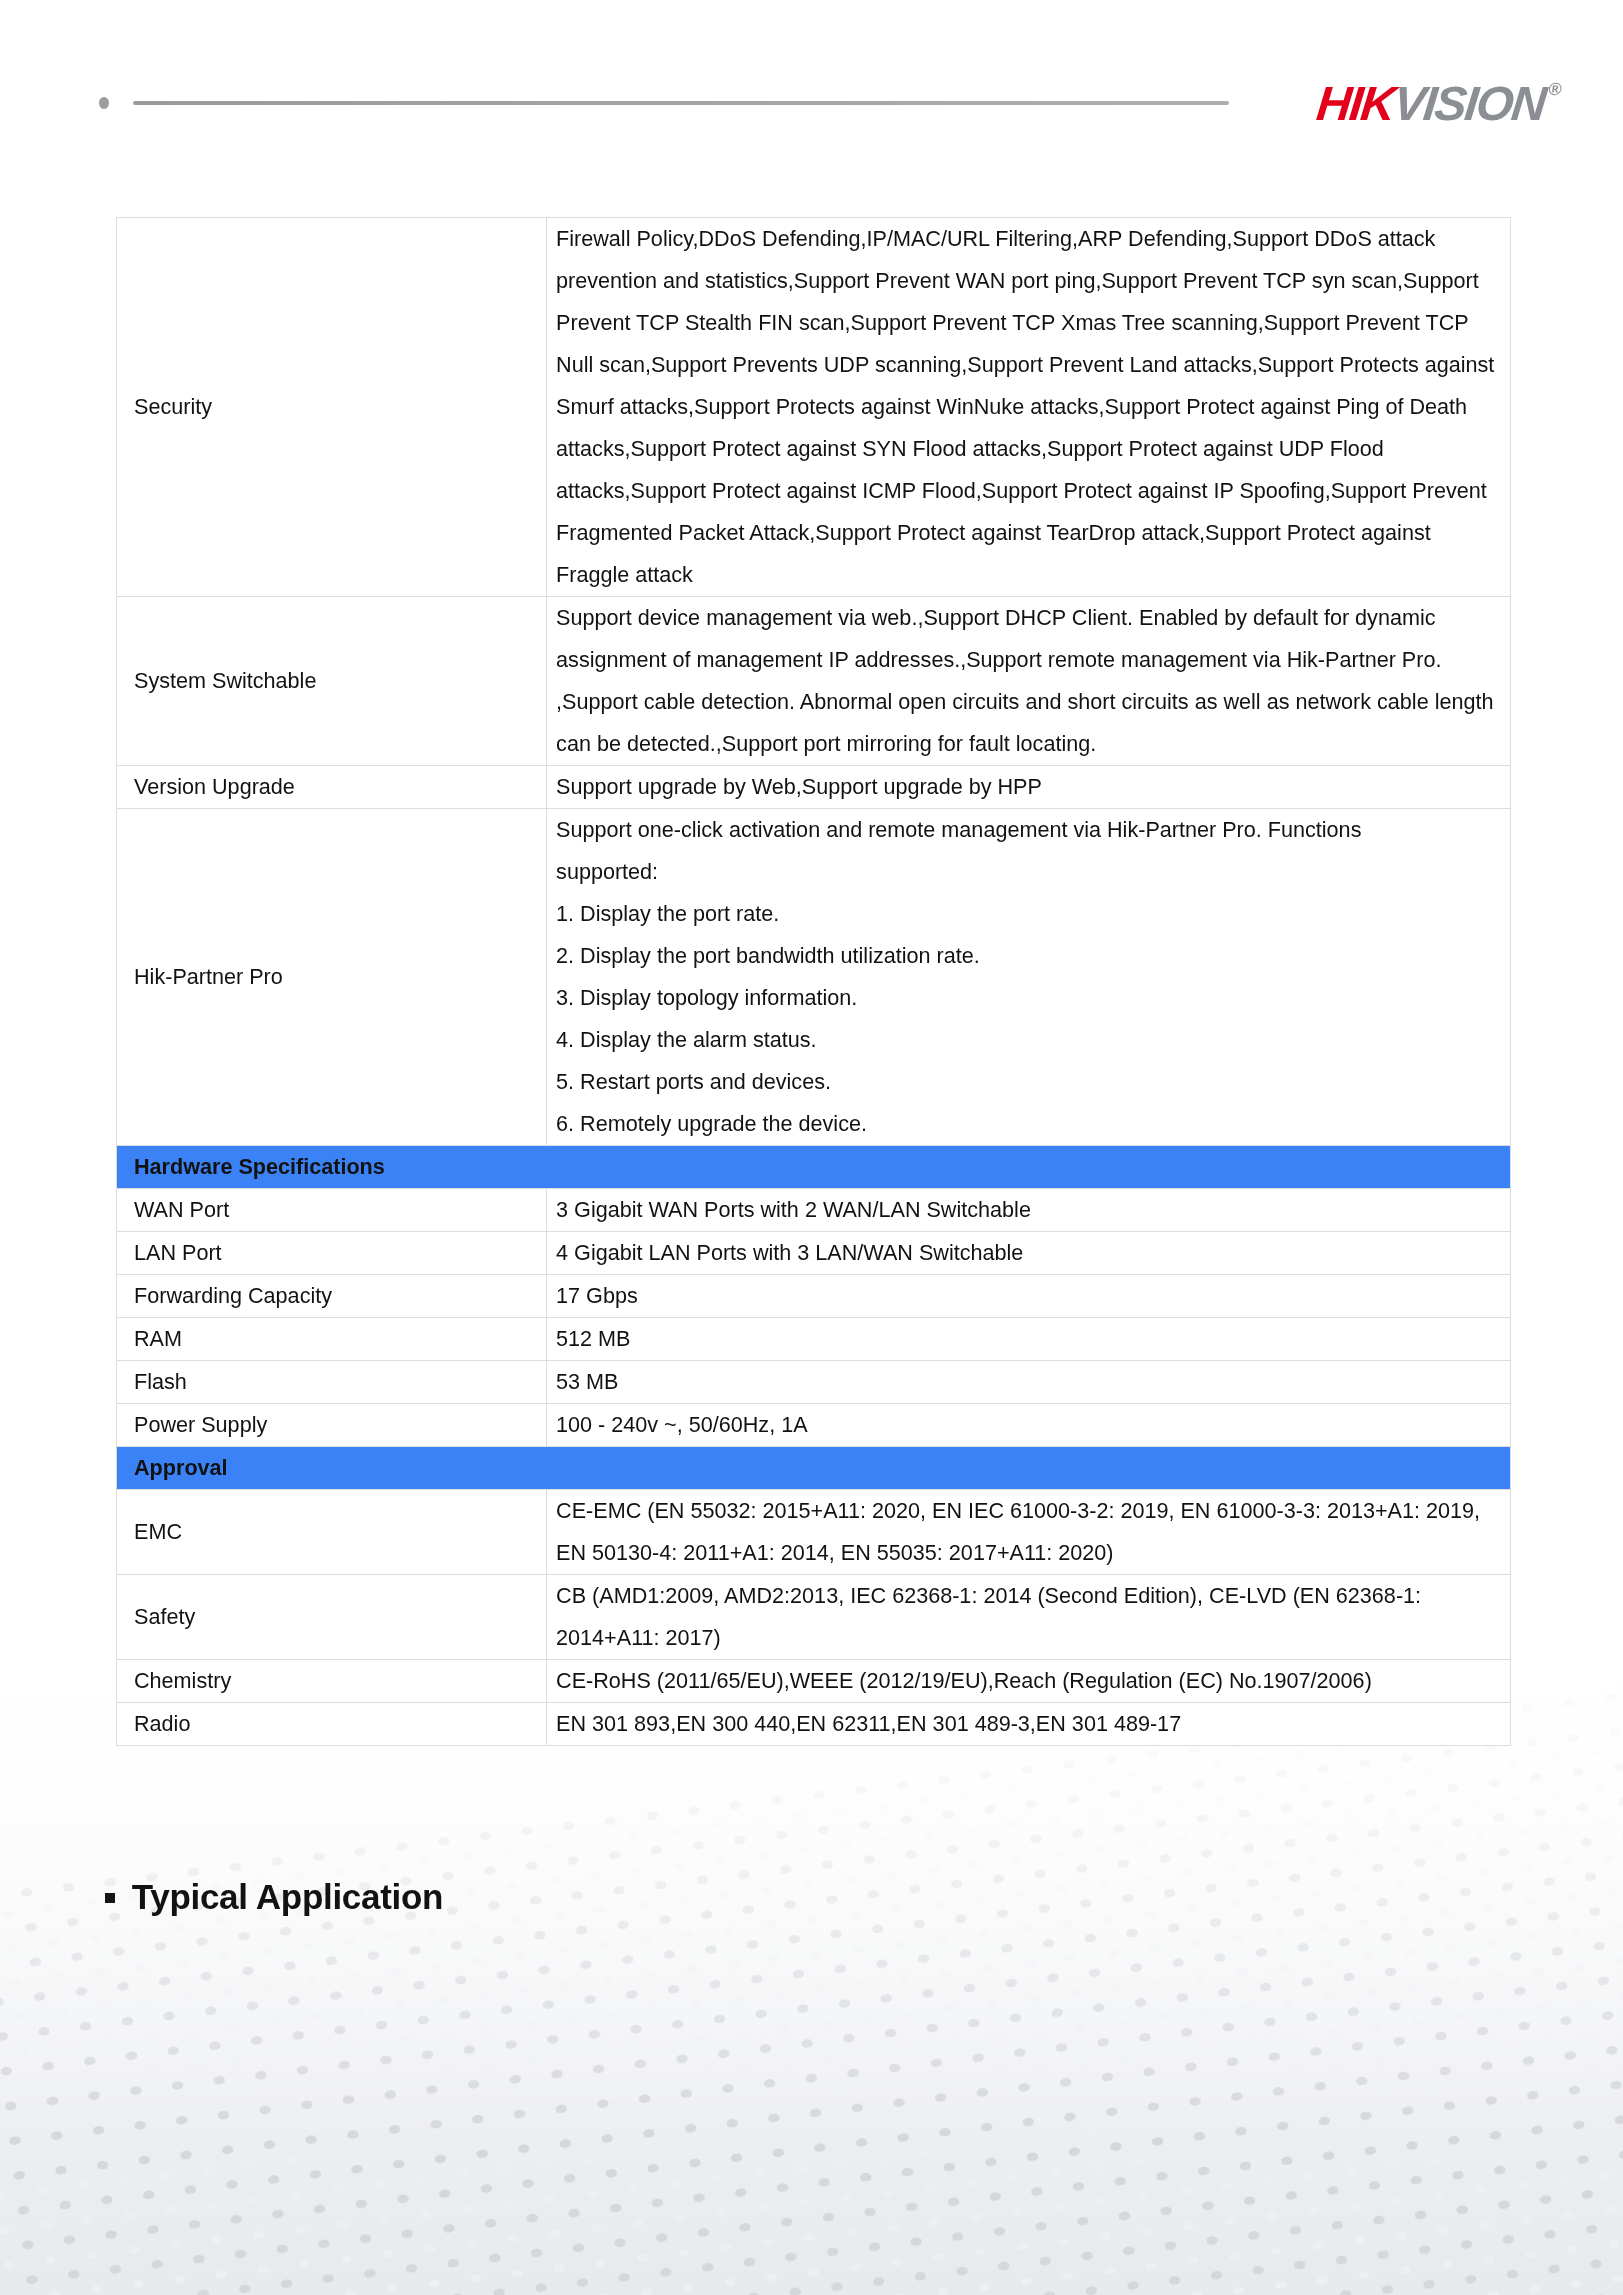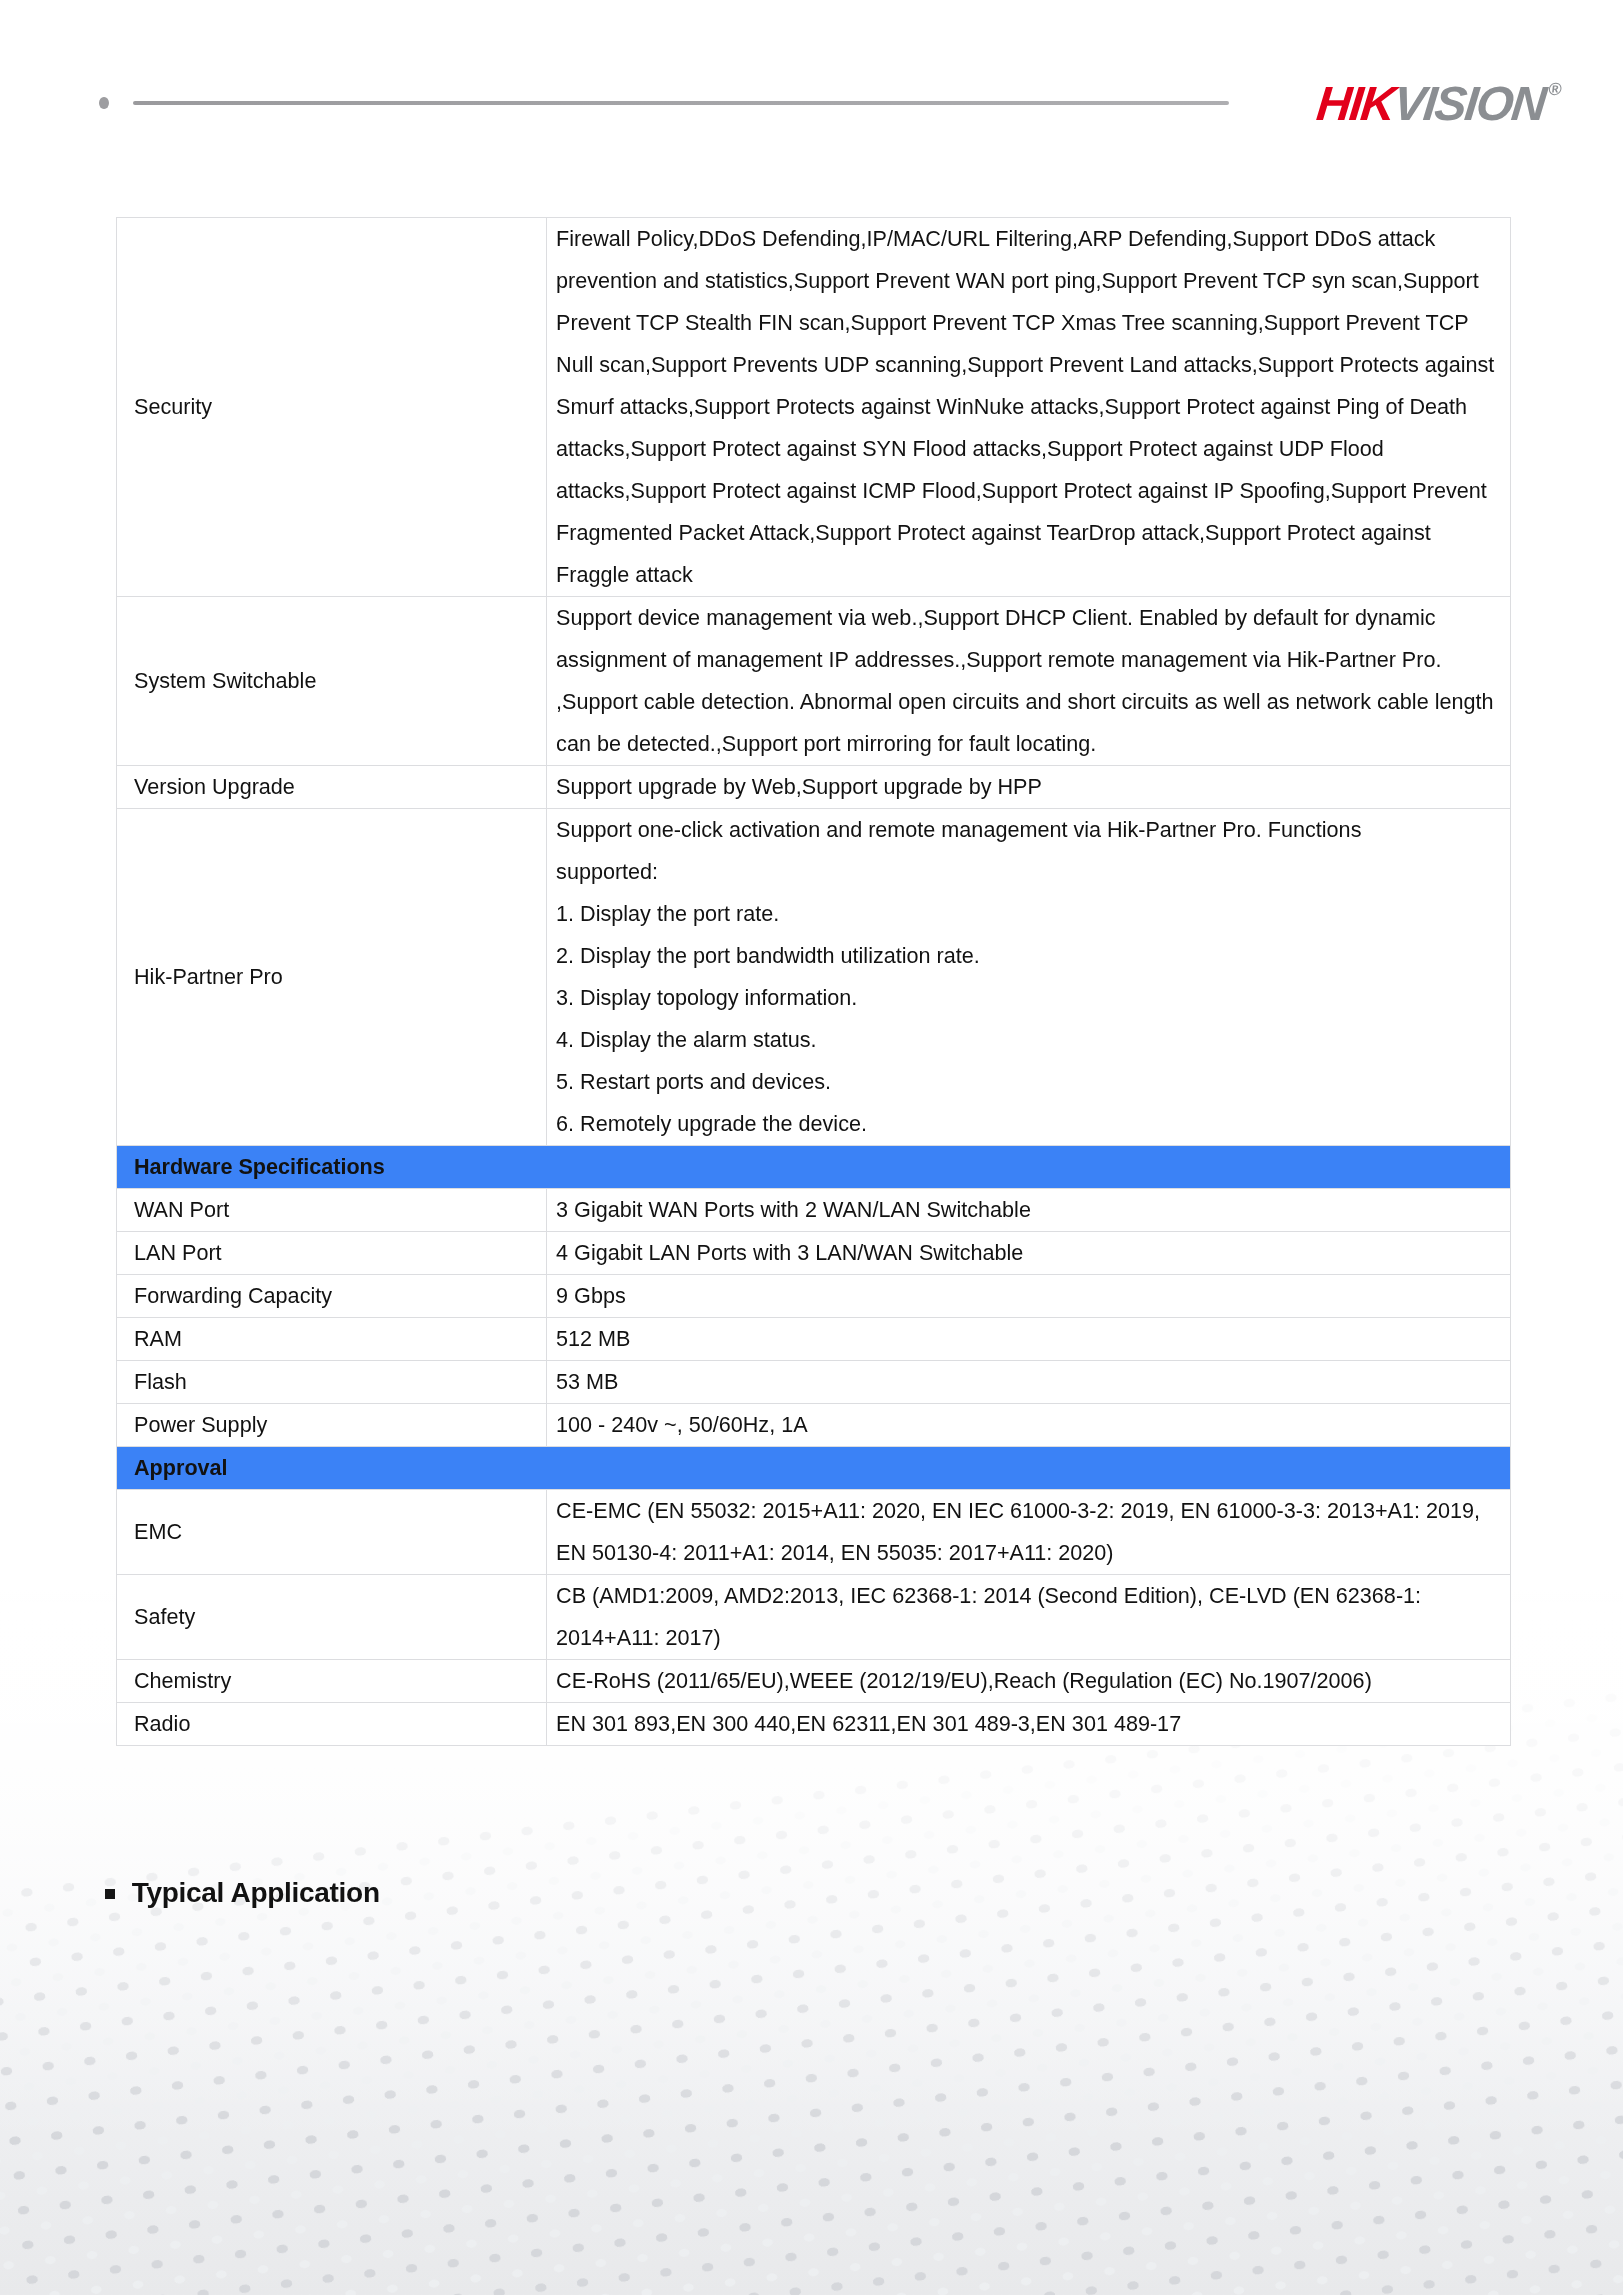--- a/index.html
+++ b/index.html
@@ -72,21 +72,21 @@
     background:#3b82f6;
     font-weight:bold;
     padding:0 7.9px 0 17px;
   }
   
   .typical{
     position:absolute;left:105px;top:1877px;
     display:flex;align-items:center;gap:17px;z-index:2;
   }
   .typical .sq{width:9.8px;height:9.8px;background:#161616;margin-top:2.6px;}
-  .typical .txt{font-size:28px;font-weight:bold;letter-spacing:-0.3px;color:#121212;}
+  .typical .txt{font-size:35px;font-weight:bold;letter-spacing:-0.3px;color:#121212;}
 </style>
 </head>
 <body>
 
 <div class="bg-bottom"></div>
 <div class="dots"></div>
 <div class="dots-fade"></div>
 
 <div class="header-dot"></div>
 <div class="header-rule"></div>
@@ -123,21 +123,21 @@
     <tr>
       <td class="label">WAN Port</td>
       <td class="value">3 Gigabit WAN Ports with 2 WAN/LAN Switchable</td>
     </tr>
     <tr>
       <td class="label">LAN Port</td>
       <td class="value">4 Gigabit LAN Ports with 3 LAN/WAN Switchable</td>
     </tr>
     <tr>
       <td class="label">Forwarding Capacity</td>
-      <td class="value">9 Gbps</td>
+      <td class="value">17 Gbps</td>
     </tr>
     <tr>
       <td class="label">RAM</td>
       <td class="value">512 MB</td>
     </tr>
     <tr>
       <td class="label">Flash</td>
       <td class="value">53 MB</td>
     </tr>
     <tr>

